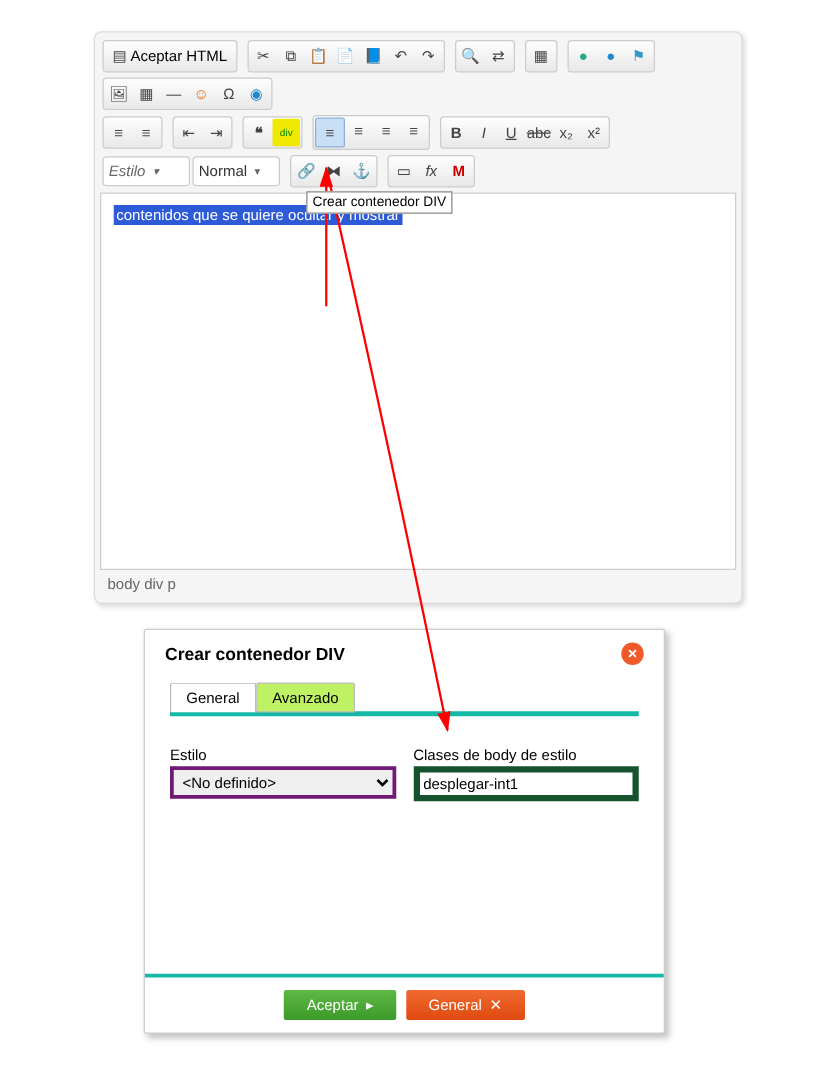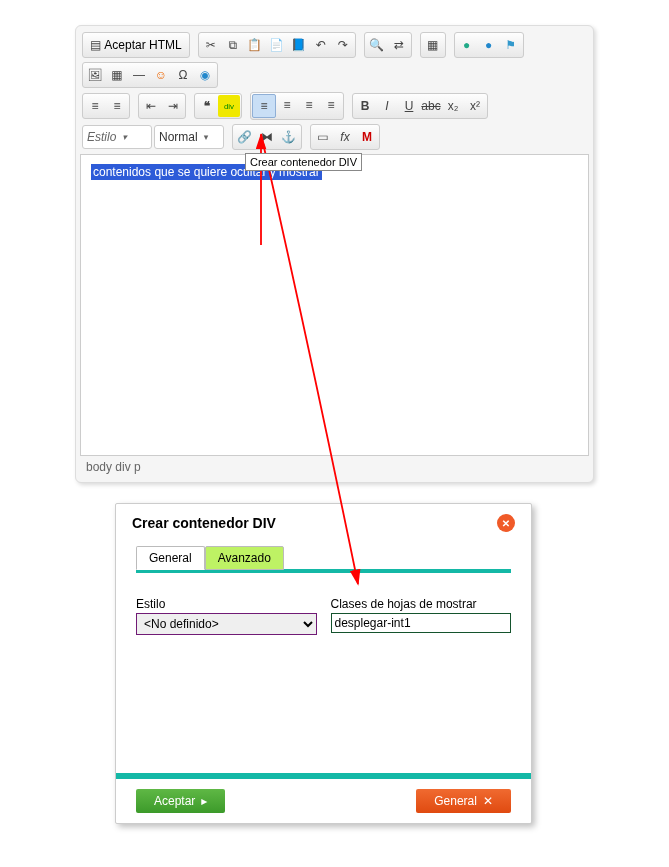--- a/index.html
+++ b/index.html
@@ -23,23 +23,23 @@
 .dialog{margin:20px 0 0 40px;width:415px;background:#fff;border:1px solid #ccc;border-radius:2px;box-shadow:3px 3px 6px rgba(0,0,0,0.25)}
 .dialog-hdr{display:flex;justify-content:space-between;align-items:center;padding:10px 16px;font-weight:bold;font-size:14px}
 .close-btn{width:18px;height:18px;background:#f05a28;border-radius:50%;display:flex;align-items:center;justify-content:center;color:#fff;font-size:10px;cursor:pointer}
 .dialog-body{padding:4px 20px 8px 20px}
 .tabs{display:flex;border-bottom:4px solid #14b8a6;margin-bottom:24px}
 .tab{padding:4px 12px;border:1px solid #bbb;background:#bef264;margin-bottom:-1px;border-radius:2px 2px 0 0;cursor:pointer}
 .tab.active{background:#fff;border-bottom:1px solid #fff}
 .form-row{display:flex;gap:14px}
 .form-col{flex:1}
 .form-col label{display:block;margin-bottom:2px}
-.form-col select,.form-col input{width:100%;box-sizing:border-box;font-size:12px;padding:2px 3px;border:1px solid #701a75}
-.form-col input.focus{border:1px solid #14532d}
-.dialog-foot{display:flex;justify-content:space-between;gap:8px;padding:10px 20px;border-top:6px solid #14b8a6}
+.form-col select,.form-col input{width:100%;box-sizing:border-box;font-size:12px;padding:2px 3px;border:3px solid #701a75}
+.form-col input.focus{border:5px solid #14532d}
+.dialog-foot{display:flex;justify-content:center;gap:8px;padding:10px 20px;border-top:3px solid #14b8a6}
 .btn{padding:5px 18px;border:none;border-radius:2px;cursor:pointer;font-size:12px;color:#fff;display:flex;align-items:center;gap:6px}
 .btn.accept{background:linear-gradient(#5fb845,#3c9a2a)}
 .btn.cancel{background:linear-gradient(#f06a30,#e04a10)}
 .spacer{height:130px}
 svg.arrow-svg{position:absolute;left:0;top:0;width:669px;height:867px;pointer-events:none;z-index:5}
 .ico{font-size:12px;color:#444;font-family:Arial}
 .ico.b{font-weight:bold}
 .ico.i{font-style:italic}
 .ico.u{text-decoration:underline}
 .ico.s{text-decoration:line-through}
@@ -263,21 +263,21 @@
   <div class="tabs">
     <div class="tab active">General</div>
     <div class="tab">Avanzado</div>
   </div>
   <div class="form-row">
     <div class="form-col">
       <label>Estilo</label>
       <select><option>&lt;No definido&gt;</option></select>
     </div>
     <div class="form-col">
-      <label>Clases de hojas de mostrar</label>
+      <label>Clases de body de estilo</label>
       <input class="focus" value="desplegar-int1" style="">
     </div>
   </div>
   <div class="spacer"></div>
  </div>
  <div class="dialog-foot">
    <button class="btn accept">
           <span>Aceptar</span>
           <span>▸</span>
         </button>

